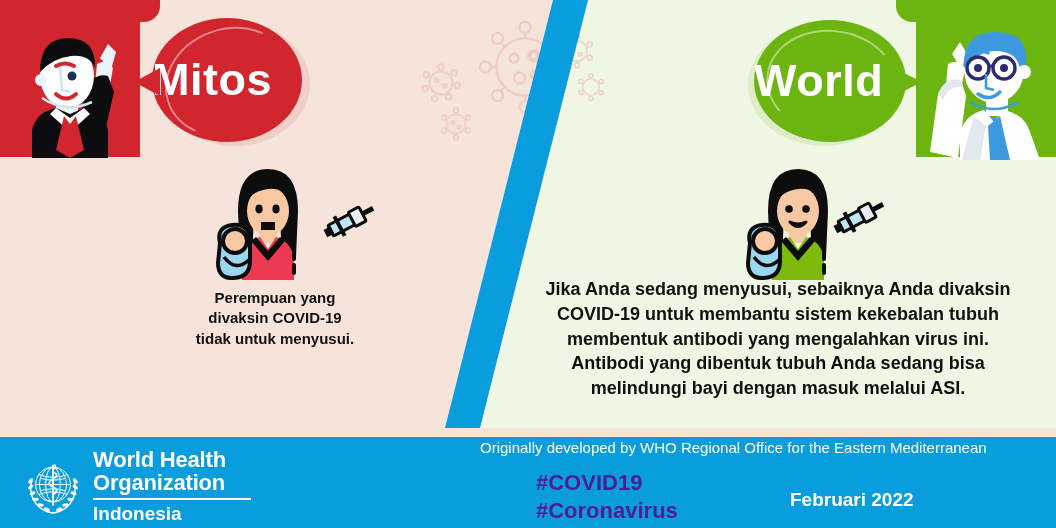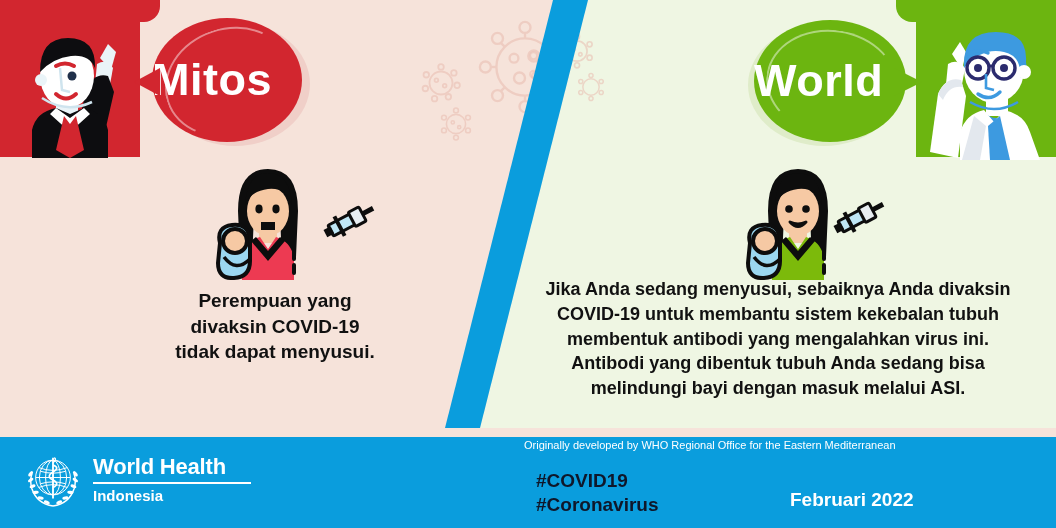--- a/index.html
+++ b/index.html
@@ -47,33 +47,33 @@
   #fact-bubble{left:0;top:0;width:152px;height:122px;background:#6cb510;}
   #fact-tail{left:140px;top:48px;border-top:14px solid transparent;
     border-bottom:14px solid transparent;border-left:28px solid #6cb510;}
 
   
   .person-panel{position:absolute;}
   .mom{position:absolute;}
 
   
   .body-text{position:absolute;text-align:center;color:#111;font-weight:bold;}
-  #myth-text{left:110px;top:288px;width:330px;font-size:19px;line-height:1.35;}
+  #myth-text{left:110px;top:288px;width:330px;font-size:15px;line-height:1.35;}
   #fact-text{left:528px;top:277px;width:500px;font-size:18px;line-height:1.38;}
 
   
   #footer{position:absolute;left:0;top:437px;width:1056px;height:101px;background:#0a9ddd;}
   #who-logo{position:absolute;left:22px;top:12px;display:flex;align-items:center;gap:9px;}
   #who-emblem{width:62px;height:62px;}
   #who-words{color:#fff;}
   #who-words .l1,#who-words .l2{font-size:22px;font-weight:bold;line-height:1.04;letter-spacing:-.2px;}
   #who-rule{height:2px;background:#fff;margin:3px 0 3px 0;width:158px;}
-  #who-country{font-size:15px;font-weight:bold;}
-  #attribution{position:absolute;left:480px;top:2px;color:#fff;font-size:11px;margin-left:44px;}
-  #hashtags{position:absolute;left:536px;top:32px;color:#0f172a;font-size:19px;font-weight:bold;line-height:1.28;}
+  #who-country{font-size:19px;font-weight:bold;}
+  #attribution{position:absolute;left:480px;top:2px;color:#fff;font-size:15px;}
+  #hashtags{position:absolute;left:536px;top:32px;color:#4c1d95;font-size:22px;font-weight:bold;line-height:1.28;}
   #date{position:absolute;left:790px;top:52px;color:#fff;font-size:19px;font-weight:bold;}
 </style>
 </head>
 <body>
 
 <div id="poster">
 
   <div class="half" id="myth-half"></div>
 
   <div class="virus" style="left:470px;top:12px;">
@@ -331,21 +331,21 @@
         <rect x="42" y="21.5" width="12" height="5" fill="#0d0d0d"></rect>
         <rect x="14" y="13" width="4" height="22" fill="#0d0d0d"></rect>
         <rect x="0" y="20" width="8" height="8" fill="#0d0d0d"></rect>
       </g>
     </svg>
   </div>
 
   <div class="body-text" id="myth-text">
     <div>Perempuan yang</div>
     <div>divaksin COVID-19</div>
-    <div>tidak dapat menyusui.</div>
+    <div>tidak untuk menyusui.</div>
   </div>
 
   <div class="body-text" id="fact-text">
     <div>Jika Anda sedang menyusui, sebaiknya Anda divaksin</div>
     <div>COVID-19 untuk membantu sistem kekebalan tubuh</div>
     <div>membentuk antibodi yang mengalahkan virus ini.</div>
     <div>Antibodi yang dibentuk tubuh Anda sedang bisa</div>
     <div>melindungi bayi dengan masuk melalui ASI.</div>
   </div>
 
@@ -386,20 +386,21 @@
         </g>
 
         <g stroke="#ffffff" fill="none">
           <line x1="50" y1="14" x2="50" y2="80" stroke-width="3"></line>
           <path d="M50 26 q12 4 0 11 q-12 7 0 13 q12 6 0 12" stroke-width="2.6"></path>
           <path d="M50 22 q7 -5 2 -8" stroke-width="2.2"></path>
         </g>
       </svg>
       <div id="who-words">
         <div class="l1">World Health</div>
+        <div class="l2">Organization</div>
         <div id="who-rule"></div>
         <div id="who-country">Indonesia</div>
       </div>
     </div>
 
     <div id="attribution">Originally developed by WHO Regional Office for the  Eastern Mediterranean</div>
 
     <div id="hashtags">
       <div>#COVID19</div>
       <div>#Coronavirus</div>

